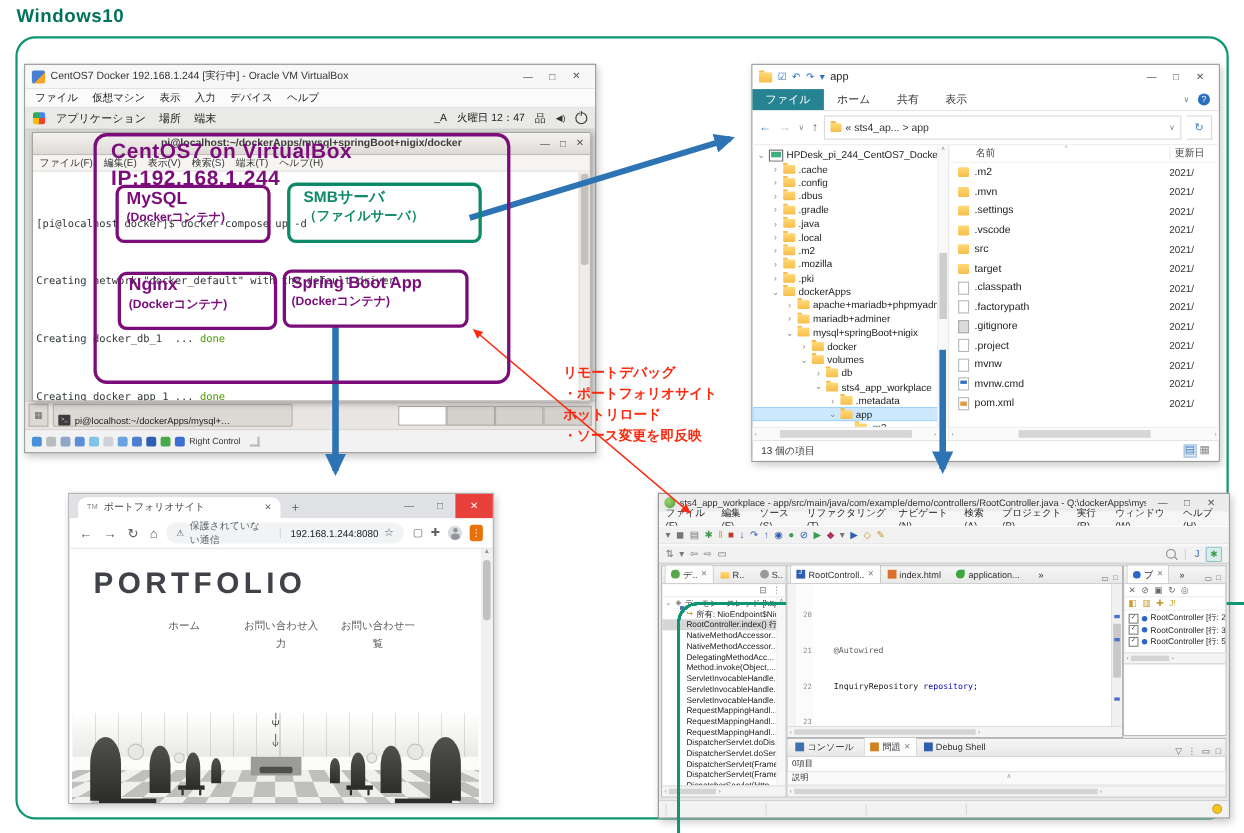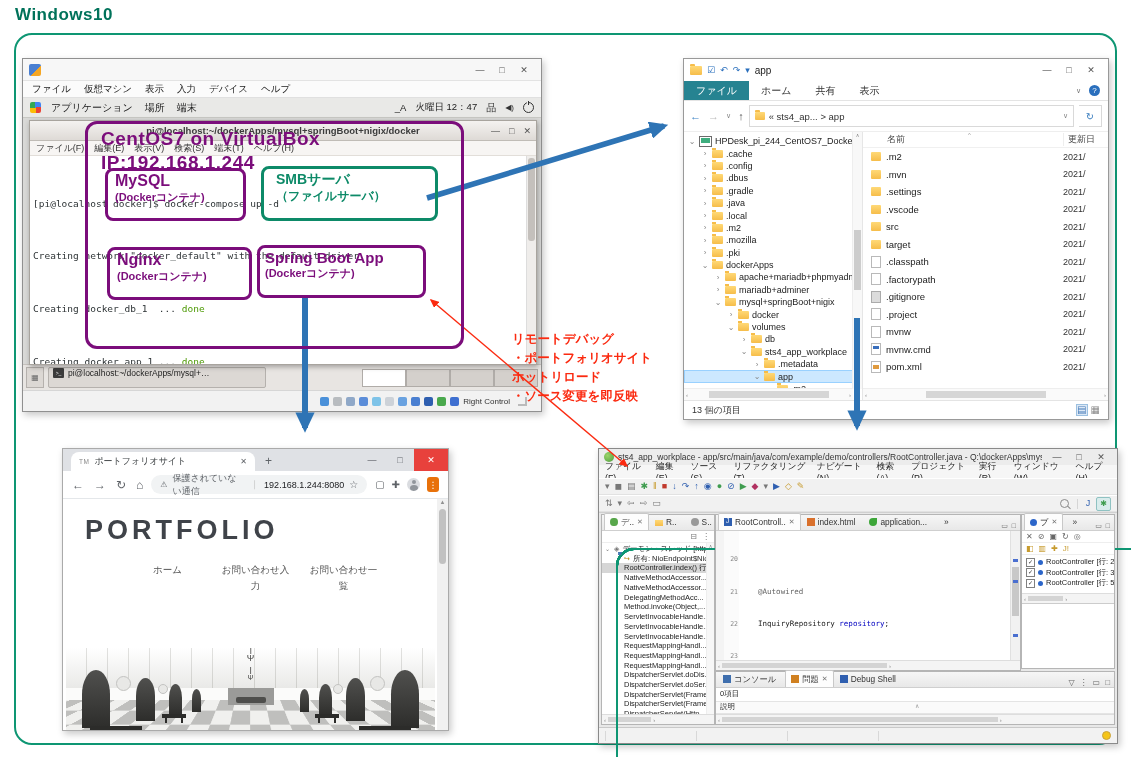--- a/index.html
+++ b/index.html
@@ -34,26 +34,26 @@
   .t-wrap{flex:1;display:flex;min-height:0}
   .t-body{flex:1;padding:1px 3px;font:9.5px/13.2px "DejaVu Sans Mono",monospace;color:#2e3436;white-space:pre;overflow:hidden}
   .tline{white-space:pre;height:13.2px}
   .done{color:#4e9a06}
   .cursor{color:#2e3436;background:#2e3436}
   .t-scroll{width:9px;background:#efedeb;border-left:1px solid #ddd;position:relative}
   .t-scroll i{position:absolute;top:2px;left:1px;right:1px;height:40%;background:#c4c0bc;border-radius:3px}
   
   .vb-taskbar{height:25px;background:#e8e5e2;border-top:1px solid #c6c2be;display:flex;align-items:center;gap:4px;padding:0 3px}
   .ws-btn{width:16px;height:19px;border:1px solid #b5b1ad;background:#dcd8d4;display:flex;align-items:center;justify-content:center;font-size:8px;color:#666}
-  .task-item{width:208px;height:19px;border:1px solid #b5b1ad;background:#dcd8d4;border-radius:2px;display:flex;align-items:flex-start;gap:4px;padding:0 4px;font-size:8.5px;color:#222;white-space:nowrap;overflow:hidden}
+  .task-item{width:208px;height:19px;border:1px solid #b5b1ad;background:#dcd8d4;border-radius:2px;display:flex;align-items:flex-end;gap:4px;padding:0 4px;font-size:8.5px;color:#222;white-space:nowrap;overflow:hidden}
   .term-mini{width:11px;height:10px;background:#3c3c3c;border-radius:1px;color:#eee;font-size:5px;line-height:10px;text-align:center;flex:none}
   .ws-pager{margin-left:auto;display:flex;height:18px}
   .ws-cell{width:42px;border:1px solid #b0aca8;background:#d4d0cc}
   .ws-cell.active{background:#fff}
-  .vb-status{height:20px;background:#f2f2f2;border-top:1px solid #d6d6d6;display:flex;align-items:center;justify-content:flex-end;gap:4px;padding:0 14px 0 6px;font-size:8px;color:#333}
+  .vb-status{height:20px;background:#f2f2f2;border-top:1px solid #d6d6d6;display:flex;align-items:center;gap:4px;padding:0 14px 0 6px;font-size:8px;color:#333}
   .vs-ico{width:9px;height:9px;border-radius:2px;display:inline-block}
   .s1{background:#4a90d9}.s2{background:#b8bcc0}.s3{background:#8fa8c8}.s4{background:#5b8dd9}.s5{background:#7ec3e8}
   .s6{background:#cdd2d8}.s7{background:#6aa2e0}.s8{background:#4a7fd1}.s9{background:#2f5fb0}.s10{background:#49a84c}.s11{background:#3e6fd0}
   .grip{width:7px;height:7px;border-right:2px solid #bbb;border-bottom:2px solid #bbb;margin-left:4px}
   
   .w-x{left:683px;top:58px;width:424px;height:360px;background:#fff;border:1px solid #999;display:flex;flex-direction:column}
   .x-title{height:22px;display:flex;align-items:center;gap:5px;padding:0 6px;font-size:10px;color:#222}
   .i-folder{width:12px;height:9px;background:linear-gradient(#ffd977,#f6bd4a);border-radius:1px;position:relative;display:inline-block;flex:none}
   .i-folder::before{content:"";position:absolute;top:-2px;left:0;width:5px;height:2px;background:#f6bd4a;border-radius:1px 1px 0 0}
   .qat{display:flex;align-items:center;gap:5px;color:#2a6fbd;font-size:9px}
@@ -246,20 +246,21 @@
 <body>
 
 <div id="canvas">
 
   <div class="os-label">Windows10</div>
   <div class="frame"></div>
 
   <div class="win w-vb">
     <div class="vb-title">
       <span class="vb-ico"></span>
+      <span>CentOS7 Docker 192.168.1.244 [実行中] - Oracle VM VirtualBox</span>
       <span class="wc">
         <span>—</span>
         <span>□</span>
         <span>✕</span>
       </span>
     </div>
     <ul class="vb-menu">
       <span style="display: contents;"><li>ファイル</li></span>
         <span style="display: contents;"><li>仮想マシン</li></span>
         <span style="display: contents;"><li>表示</li></span>

